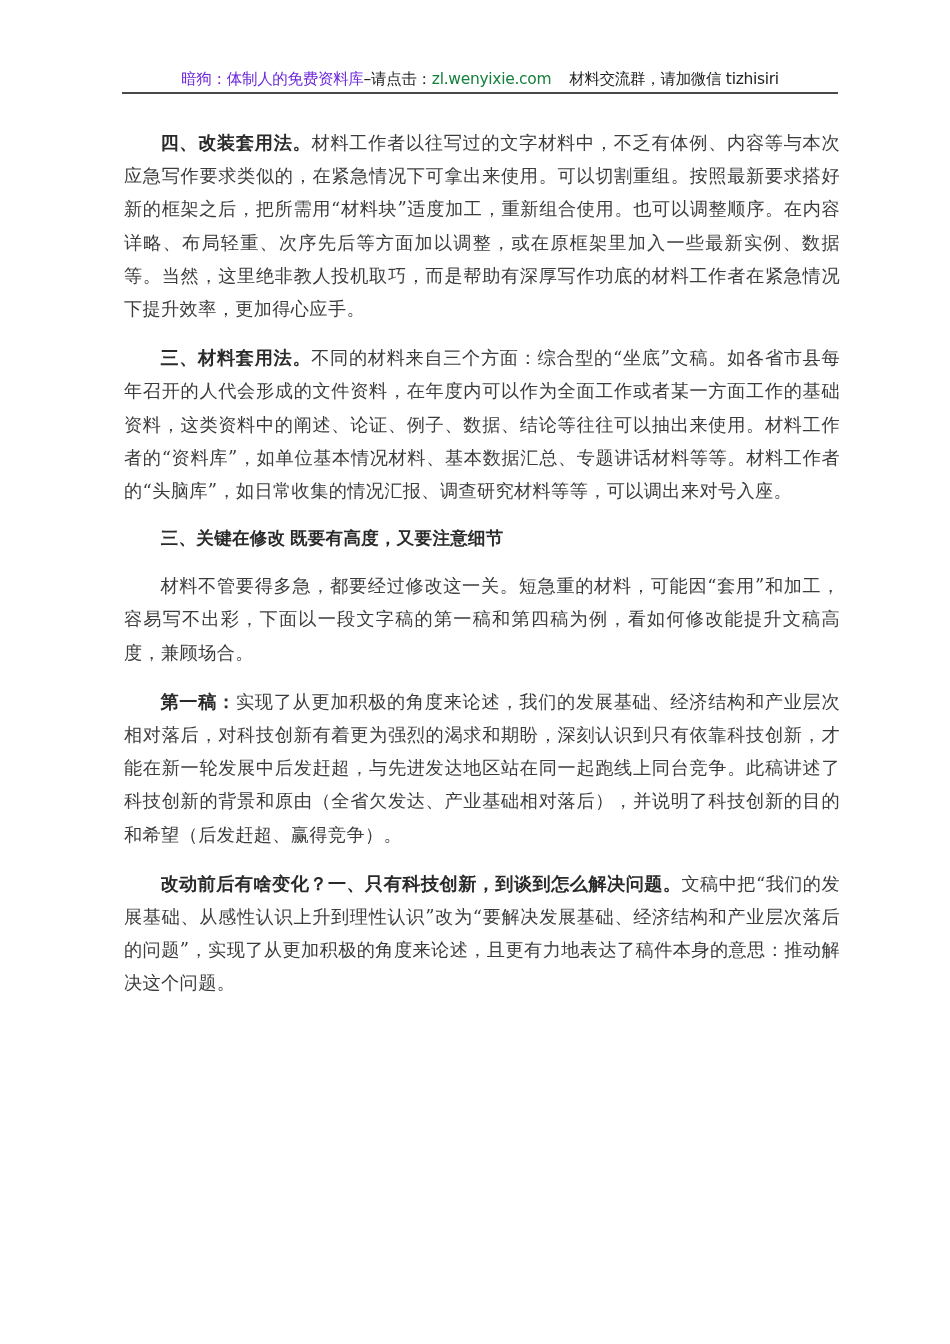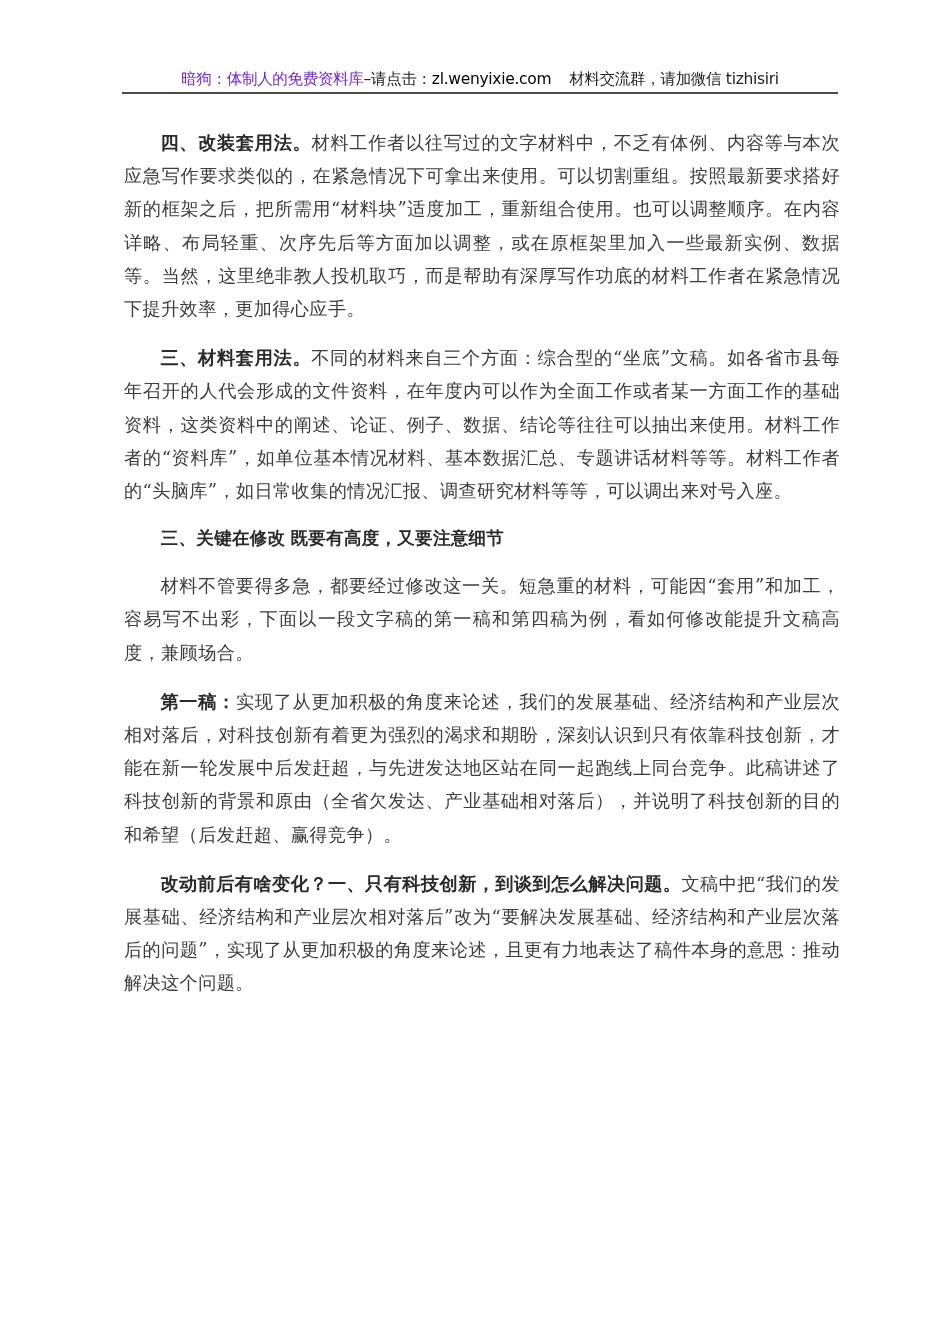--- a/index.html
+++ b/index.html
@@ -23,21 +23,21 @@
       height: 26px;
       font-family: "DejaVu Sans", "Liberation Sans", sans-serif;
       font-size: 15.5px;
       line-height: 26px;
       white-space: nowrap;
       text-align: center;
       color: #222;
       letter-spacing: -0.3px;
     }
     .header .red { color: #6d28d9; }
-    .header .link { color: #000000; }
+    .header .link { color: #15803d; }
     .header .gap { display: inline-block; width: 18px; }
     .header-rule {
       position: absolute;
       left: 122px;
       top: 92px;
       width: 716px;
       height: 2px;
       background: #4a4a4a;
     }
     .content {
@@ -55,21 +55,21 @@
       letter-spacing: 0.35px;
       color: #3c3c3c;
     }
     .para b, .para .bold {
       font-family: "DejaVu Sans", "Liberation Sans", sans-serif;
       font-weight: bold;
       color: #2a2a2a;
     }
     .section-heading {
       margin: 0 0 16px 0;
-      font-family: Liberation Sans, sans-serif;
+      font-family: Liberation Serif, serif;
       font-weight: bold;
       font-size: 17.5px;
       line-height: 30px;
       text-indent: 2.1em;
       color: #2a2a2a;
       letter-spacing: 0.3px;
     }
   </style>
 </head>
 <body>
@@ -87,15 +87,15 @@
     <span class="bold">三、材料套用法。</span><span>不同的材料来自三个方面：综合型的“坐底”文稿。如各省市县每年召开的人代会形成的文件资料，在年度内可以作为全面工作或者某一方面工作的基础资料，这类资料中的阐述、论证、例子、数据、结论等往往可以抽出来使用。材料工作者的“资料库”，如单位基本情况材料、基本数据汇总、专题讲话材料等等。材料工作者的“头脑库”，如日常收集的情况汇报、调查研究材料等等，可以调出来对号入座。</span>
   </p>
   <div class="section-heading">三、关键在修改 既要有高度，又要注意细节</div>
   <p class="para">
     <span>材料不管要得多急，都要经过修改这一关。短急重的材料，可能因“套用”和加工，容易写不出彩，下面以一段文字稿的第一稿和第四稿为例，看如何修改能提升文稿高度，兼顾场合。</span>
   </p>
   <p class="para">
     <span class="bold">第一稿：</span><span>实现了从更加积极的角度来论述，我们的发展基础、经济结构和产业层次相对落后，对科技创新有着更为强烈的渴求和期盼，深刻认识到只有依靠科技创新，才能在新一轮发展中后发赶超，与先进发达地区站在同一起跑线上同台竞争。此稿讲述了科技创新的背景和原由（全省欠发达、产业基础相对落后），并说明了科技创新的目的和希望（后发赶超、赢得竞争）。</span>
   </p>
   <p class="para">
-    <span class="bold">改动前后有啥变化？一、只有科技创新，到谈到怎么解决问题。</span><span>文稿中把“我们的发展基础、经济结构和产业层次相对落后”改为“要解决发展基础、经济结构和产业层次落后的问题”，实现了从更加积极的角度来论述，且更有力地表达了稿件本身的意思：推动解决这个问题。</span>
+    <span class="bold">改动前后有啥变化？一、只有科技创新，到谈到怎么解决问题。</span><span>文稿中把“我们的发展基础、从感性认识上升到理性认识”改为“要解决发展基础、经济结构和产业层次落后的问题”，实现了从更加积极的角度来论述，且更有力地表达了稿件本身的意思：推动解决这个问题。</span>
   </p>
 </div>
 
 </body></html>

